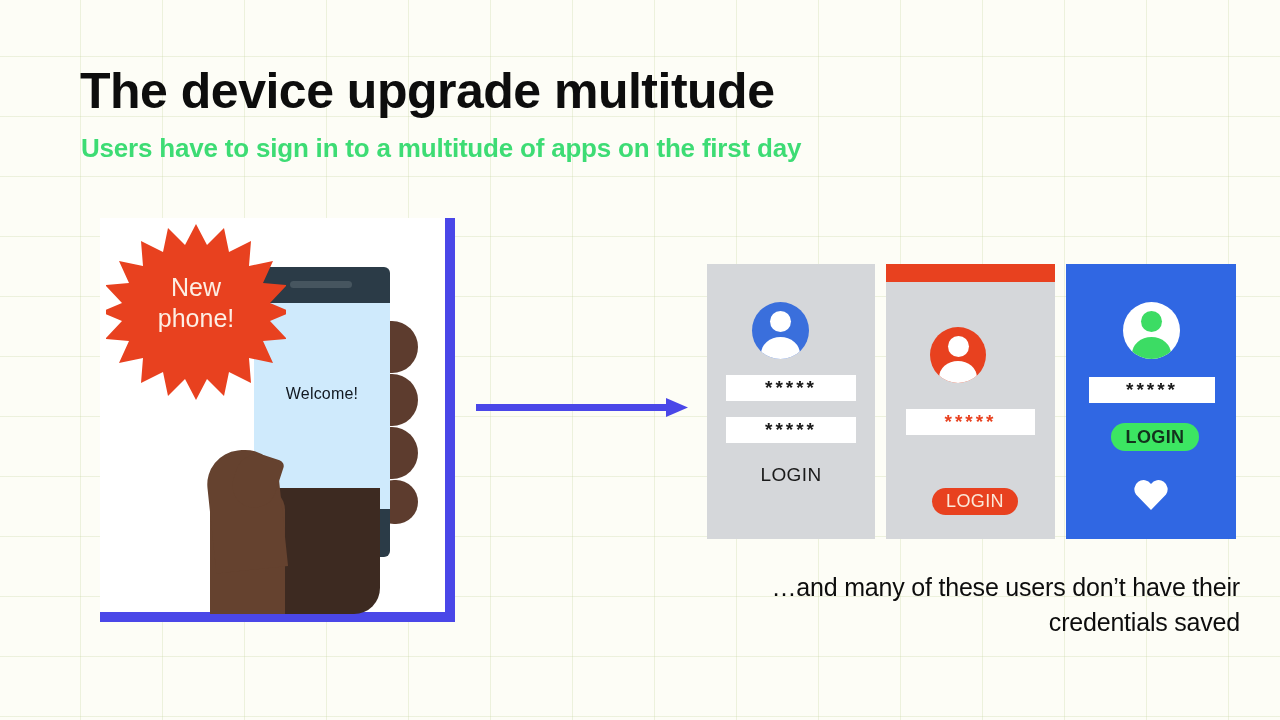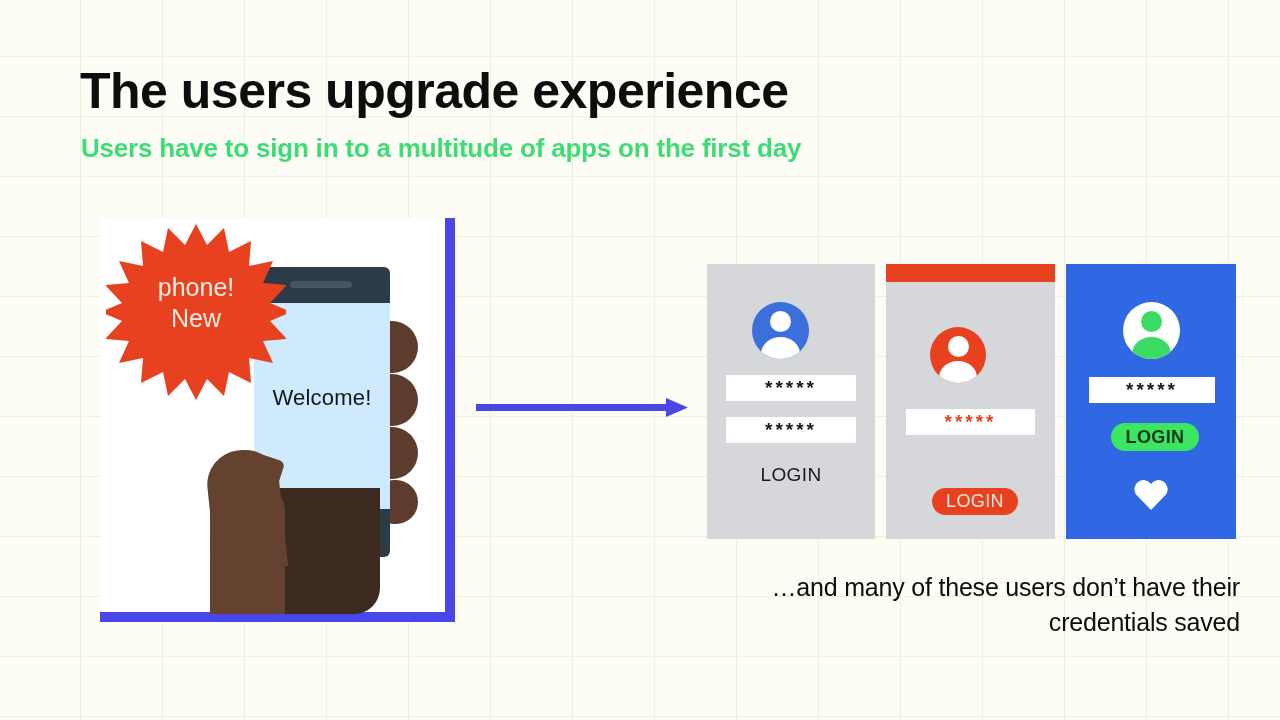--- a/index.html
+++ b/index.html
@@ -116,21 +116,21 @@
   }
   .phone-speaker.bottom {
     top: 256px;
   }
   .welcome {
     position: absolute;
     left: 0px;
     top: 118px;
     width: 136px;
     text-align: center;
-    font-size: 22px;
+    font-size: 16px;
     color: #111820;
     letter-spacing: 0.2px;
   }
 
   
   .palm {
     position: absolute;
     left: 110px;
     top: 270px;
     width: 170px;
@@ -324,21 +324,21 @@
     line-height: 1.38;
     letter-spacing: -0.2px;
     color: #0d0d0d;
   }
 </style>
 </head>
 <body>
 
 <div id="slide">
 
-  <div class="title">The users upgrade experience</div>
+  <div class="title">The device upgrade multitude</div>
   <div class="subtitle">Users have to sign in to a multitude of apps on the first day</div>
 
   <div class="illus">
     <div class="illus-white"></div>
     <div class="frame-vert"></div>
     <div class="frame-horz"></div>
 
     <div class="finger f1"></div>
     <div class="finger f2"></div>
     <div class="finger f3"></div>
@@ -355,22 +355,22 @@
     <div class="palm"></div>
     <div class="palm-light"></div>
     <div class="thumb"></div>
     <div class="thumb-tip"></div>
 
     <div class="badge">
       <svg width="180" height="180" viewBox="0 0 180 180">
         <polygon fill="#e8411f" points="90,0 101,21 118,4 123,28 145,17 143,42 167,37 157,59 181,61 164,79 185,88 164,97 181,115 157,117 167,139 143,134 145,159 123,148 118,172 101,155 90,176 79,155 62,172 57,148 35,159 37,134 13,139 23,117 -1,115 16,97 -5,88 16,79 -1,61 23,59 13,37 37,42 35,17 57,28 62,4 79,21"></polygon>
       </svg>
       <div class="badge-text">
+        <div>New</div>
         <div>phone!</div>
-        <div>New</div>
       </div>
     </div>
   </div>
 
   <div class="arrow-wrap">
     <svg width="212" height="24" viewBox="0 0 212 24">
       <rect x="0" y="8" width="196" height="7" fill="#4a47e8"></rect>
       <polygon points="190,2 212,11.5 190,21" fill="#4a47e8"></polygon>
     </svg>
   </div>

